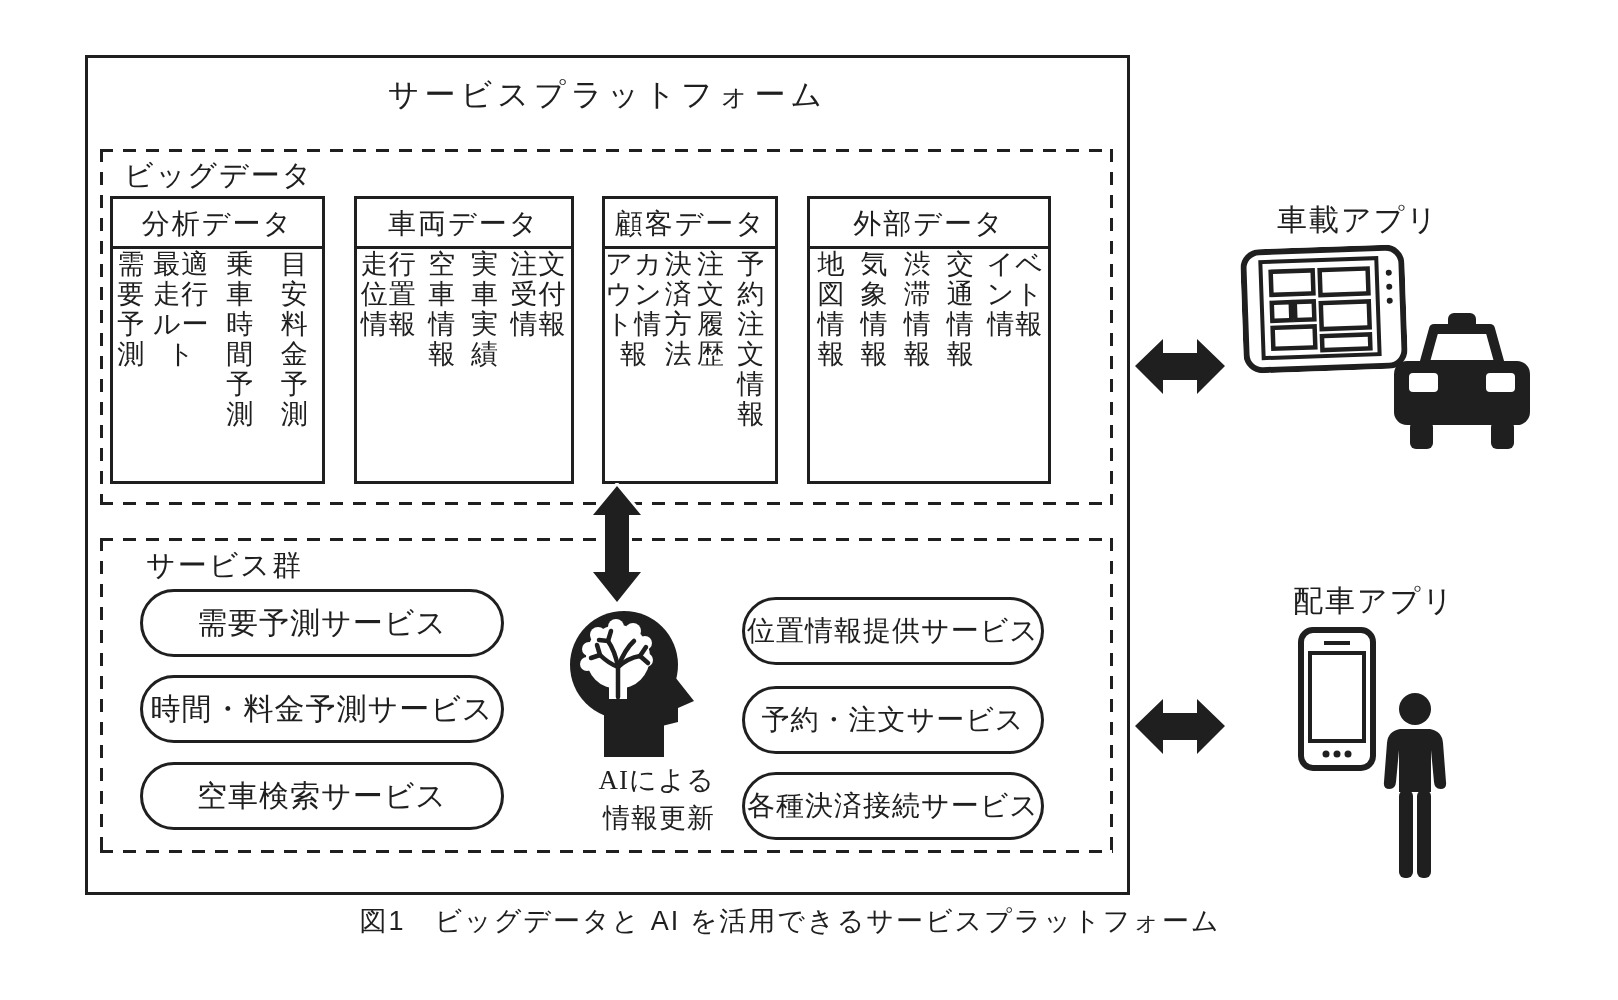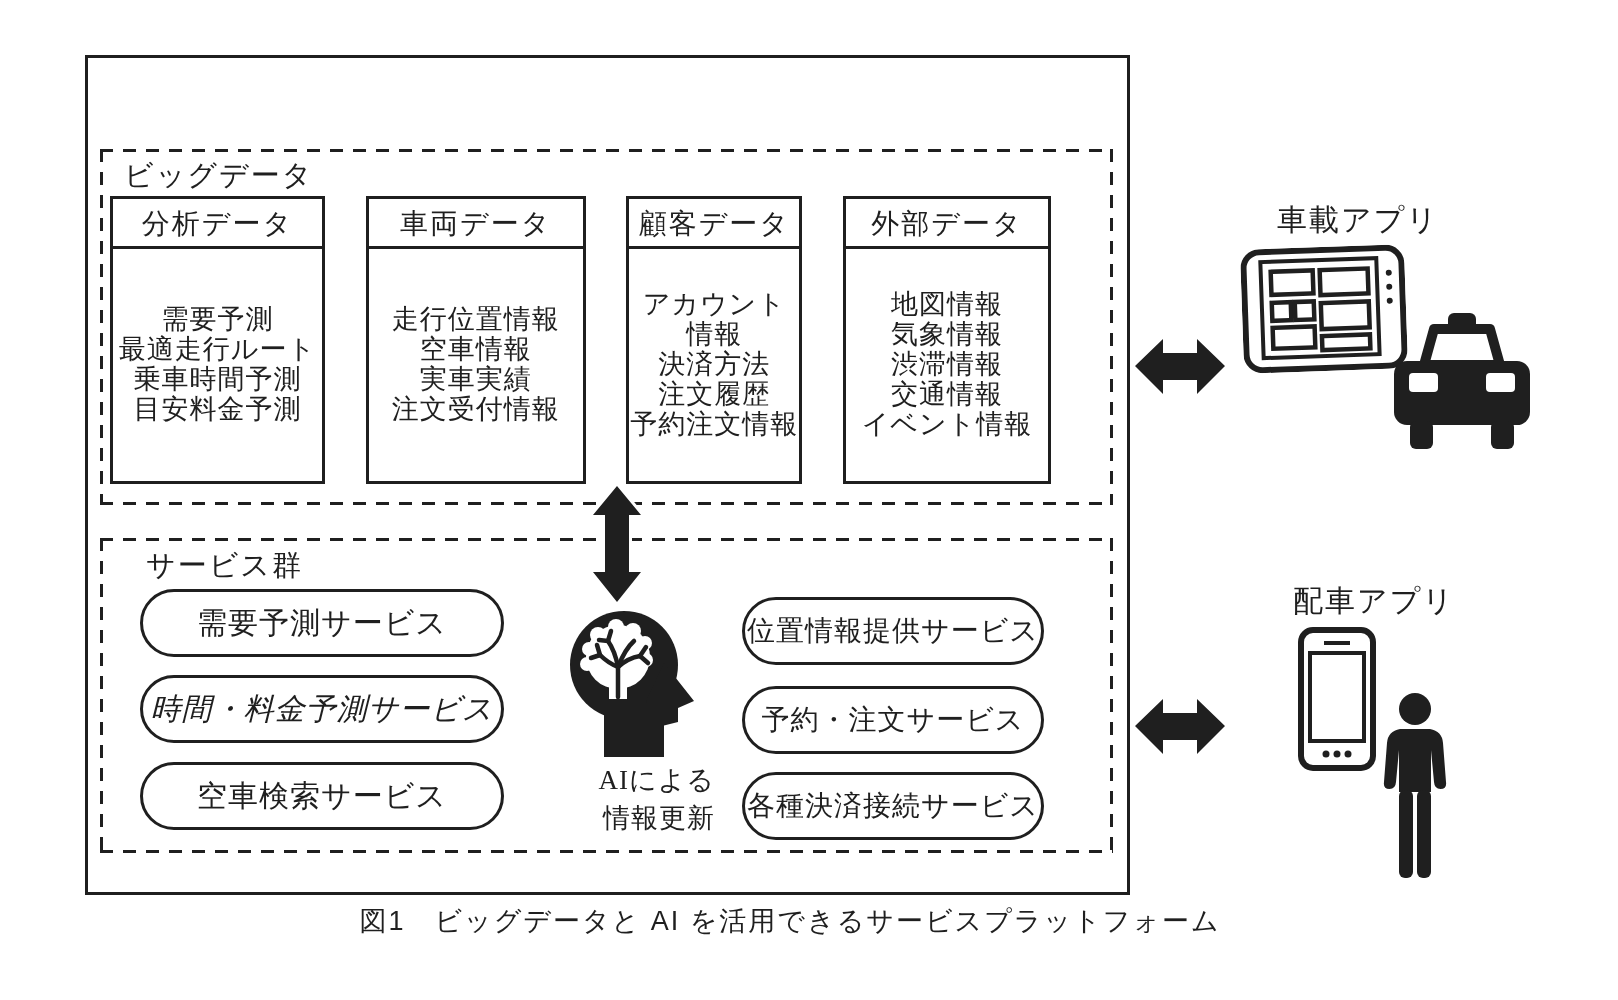--- a/index.html
+++ b/index.html
@@ -29,33 +29,33 @@
     background-position:0 0,0 100%,0 0,100% 0;
   }
   .bigdata-box{ left:100px; top:149px; width:1013px; height:356px; }
   .bigdata-label{ left:124px; top:156px; font-size:29px; letter-spacing:2px; }
   .services-box{ left:100px; top:538px; width:1013px; height:315px; }
   .services-label{ left:146px; top:546px; font-size:29px; letter-spacing:2px; }
 
   
   .columns{ left:110px; top:196px; width:941px; height:288px; display:flex; justify-content:space-between; }
   .col{ border:3px solid var(--ink); height:288px; background:#fff; }
-  .col-1{ width:215px; } .col-2{ width:220px; } .col-3{ width:176px; } .col-4{ width:208px;font-family:Liberation Serif, serif; }
+  .col-1{ width:215px; } .col-2{ width:220px; } .col-3{ width:176px; } .col-4{ width:244px;font-family:Liberation Serif, serif; }
   .col-header{ height:50px; line-height:50px; text-align:center; border-bottom:3px solid var(--ink);
     font-size:28px; letter-spacing:2px; }
-  .col-body{ height:229px; display:flex; flex-direction:column; justify-content:center; }
+  .col-body{ height:229px; display:flex; flex-direction:row; justify-content:flex-end; }
   .col-item{ text-align:center; font-size:27px; line-height:30px; letter-spacing:1px; }
 
   
   .pill{ border:3px solid var(--ink); border-radius:36px; background:#fff;
     display:flex; align-items:center; justify-content:center;
     font-size:30px; letter-spacing:1px; }
   .pill-l{ left:140px; width:364px; height:68px; }
   .pill-r{ left:742px; width:302px; height:68px; font-size:28px; }
-  .pl0{ top:589px; } .pl1{ top:675px;font-style:italic; } .pl2{ top:762px; }
+  .pl0{ top:589px; } .pl1{ top:675px; } .pl2{ top:762px; }
   .pr0{ top:597px; } .pr1{ top:686px; } .pr2{ top:772px; }
 
   .ai-note{ left:545px; top:761px; width:170px; text-align:right;
     font-size:27px; line-height:38px; letter-spacing:1px; }
 
   .app-label{ width:200px; text-align:center; font-size:30px; letter-spacing:2px; }
   .vehicle-app-label{ left:1258px; top:200px; }
   .dispatch-app-label{ left:1274px; top:581px;font-family:Liberation Mono, monospace; }
 
   .figure-caption{ left:80px; top:903px; width:1420px; text-align:center;
@@ -64,20 +64,21 @@
 
   svg{ display:block; }
   .ink-stroke{ stroke:var(--ink); fill:none; }
 </style>
 </head>
 <body>
 
 <div class="page">
 
   <div class="abs platform-box"></div>
+  <div class="abs platform-title">サービスプラットフォーム</div>
 
   <div class="abs dashed bigdata-box"></div>
   <div class="abs bigdata-label">ビッグデータ</div>
 
   <div class="abs columns">
     <div class="col col-1">
       <div class="col-header">分析データ</div>
       <div class="col-body">
         <div class="col-item">需要予測</div>
         <div class="col-item">最適走行ルート</div>

